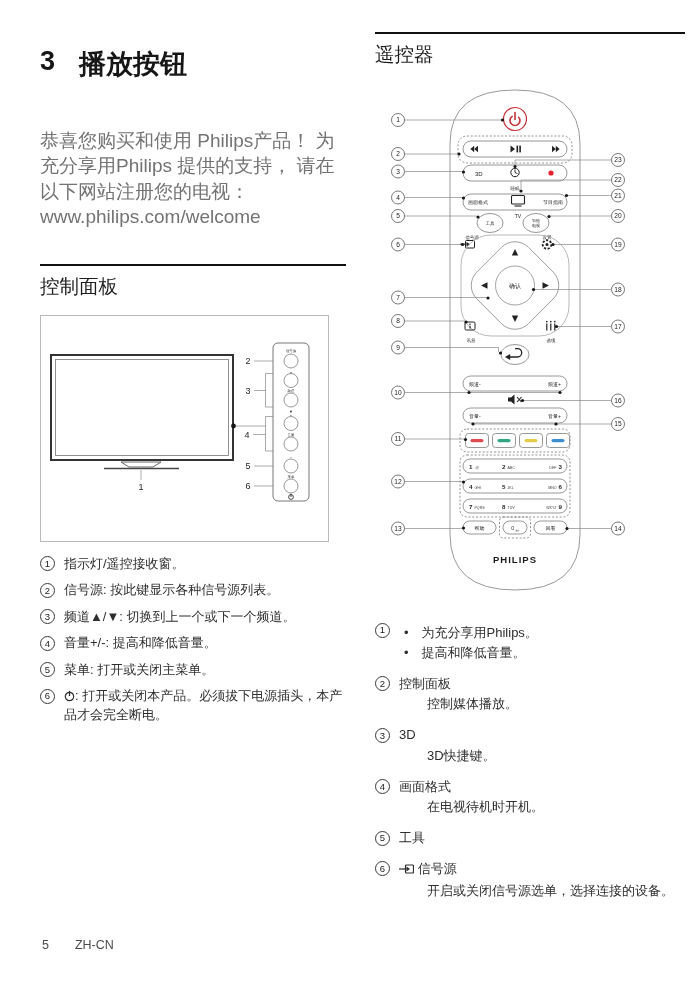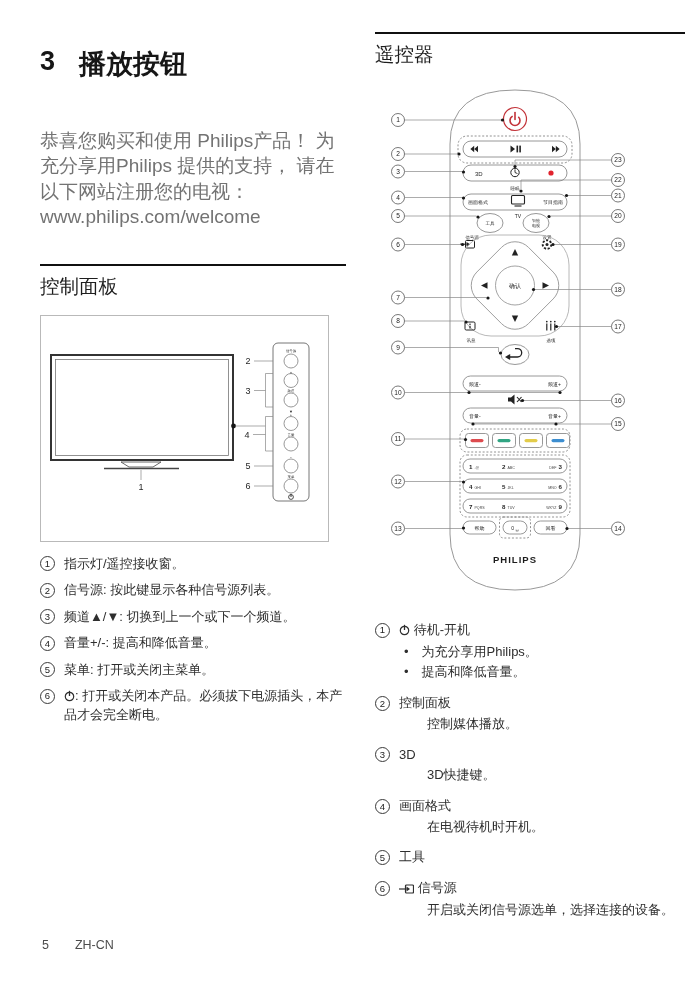--- a/index.html
+++ b/index.html
@@ -398,24 +398,20 @@
         <circle cx="192" cy="446.5" r="1.6" class="cdot"></circle>
       <circle cx="243" cy="446.5" r="6.5" class="ccirc"></circle>
         <text x="243" y="448.8" text-anchor="middle" class="ctext">14</text>
     </g>
   </svg>
 
   <div class="item-list rlist">
     <div class="li">
       <span class="cnum">1</span>
       <div class="body">
-        <div class="rtitle"><span class="inline-ico"><svg width="11" height="12" viewBox="0 0 11 12">
-                <circle cx="5.5" cy="6.5" r="4.2" fill="none" stroke="#2e2e2e" stroke-width="1.2"></circle>
-                <line x1="5.5" y1="0.8" x2="5.5" y2="6" stroke="#2e2e2e" stroke-width="1.3"></line>
-              </svg></span> <span>待机-开机</span></div>
         <div class="bullet-row">
           <span>•</span>
           <span>为充分享用Philips。</span>
         </div>
         <div class="bullet-row">
           <span>•</span>
           <span>提高和降低音量。</span>
         </div>
       </div>
     </div>

